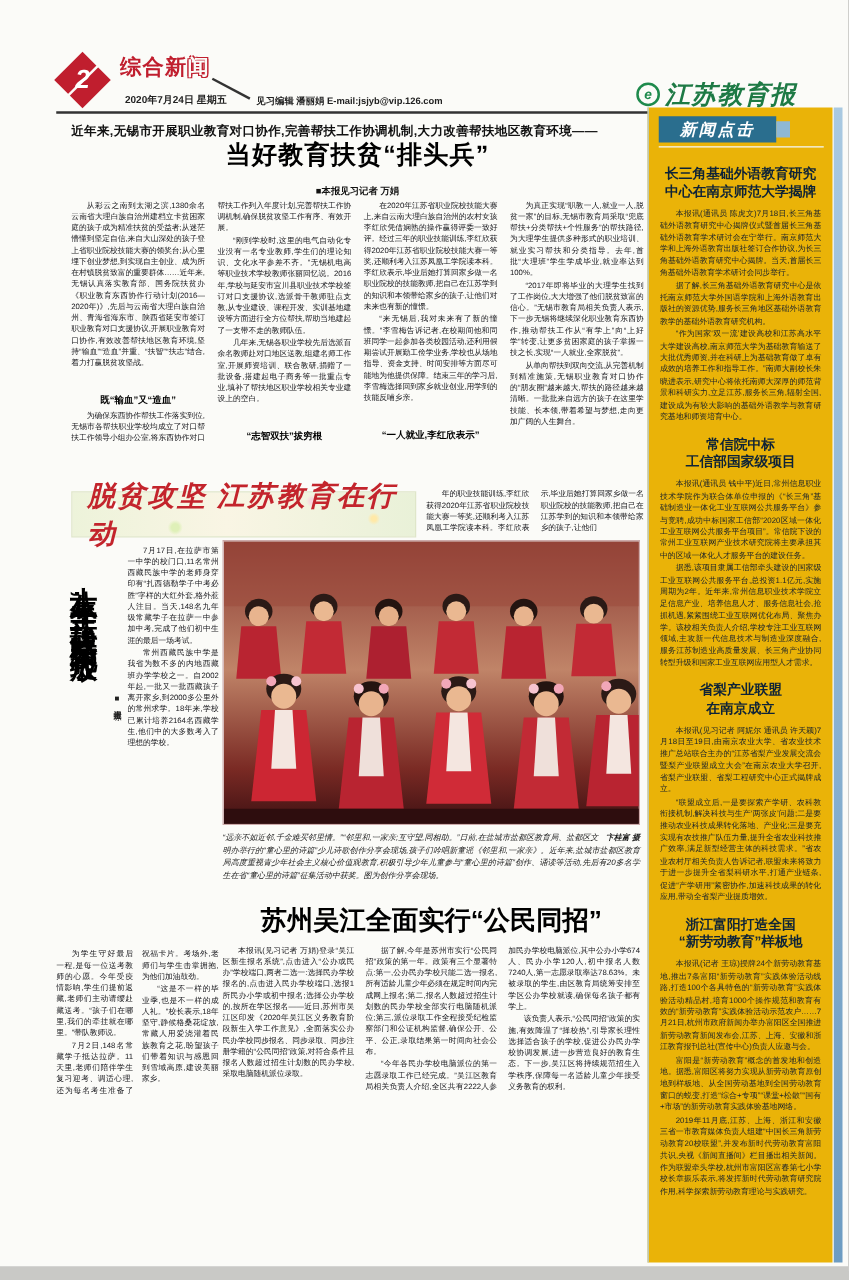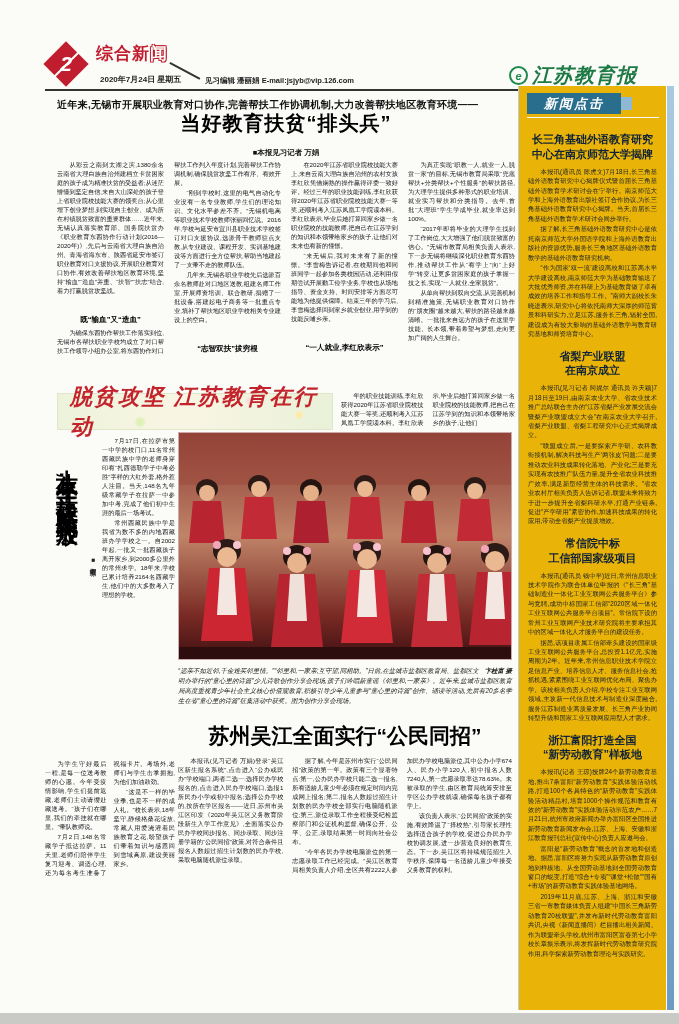--- a/index.html
+++ b/index.html
@@ -243,33 +243,33 @@
     <div class="sb-article">
       <div class="sb-title">长三角基础外语教育研究
 中心在南京师范大学揭牌</div>
       <div class="sb-body">
           <p class="para">本报讯(通讯员 陈虎文)7月18日,长三角基础外语教育研究中心揭牌仪式暨首届长三角基础外语教育学术研讨会在宁举行。南京师范大学和上海外语教育出版社签订合作协议,为长三角基础外语教育研究中心揭牌。当天,首届长三角基础外语教育学术研讨会同步举行。</p>
           <p class="para">据了解,长三角基础外语教育研究中心是依托南京师范大学外国语学院和上海外语教育出版社的资源优势,服务长三角地区基础外语教育教学的基础外语教育研究机构。</p>
           <p class="para">“作为国家‘双一流’建设高校和江苏高水平大学建设高校,南京师范大学为基础教育输送了大批优秀师资,并在科研上为基础教育做了卓有成效的培养工作和指导工作。”南师大副校长朱晓进表示,研究中心将依托南师大深厚的师范背景和科研实力,立足江苏,服务长三角,辐射全国,建设成为有较大影响的基础外语教学与教育研究基地和师资培育中心。</p>
         </div>
     </div>
     <div class="sb-article">
+      <div class="sb-title">常信院中标
+工信部国家级项目</div>
+      <div class="sb-body">
+          <p class="para">本报讯(通讯员 钱中平)近日,常州信息职业技术学院作为联合体单位申报的《“长三角”基础制造业一体化工业互联网公共服务平台》参与竞聘,成功中标国家工信部“2020区域一体化工业互联网公共服务平台项目”。常信院下设的常州工业互联网产业技术研究院将主要承担其中的区域一体化人才服务平台的建设任务。</p>
+          <p class="para">据悉,该项目隶属工信部牵头建设的国家级工业互联网公共服务平台,总投资1.1亿元,实施周期为2年。近年来,常州信息职业技术学院立足信息产业、培养信息人才、服务信息社会,抢抓机遇,紧紧围绕工业互联网优化布局、聚焦办学。该校相关负责人介绍,学校专注工业互联网领域,主攻新一代信息技术与制造业深度融合,服务江苏制造业高质量发展、长三角产业协同转型升级和国家工业互联网应用型人才需求。</p>
+        </div>
+    </div>
+    <div class="sb-article">
       <div class="sb-title">省梨产业联盟
 在南京成立</div>
       <div class="sb-body">
           <p class="para">本报讯(见习记者 阿妮尔 通讯员 许天颖)7月18日至19日,由南京农业大学、省农业技术推广总站联合主办的“江苏省梨产业发展交流会暨梨产业联盟成立大会”在南京农业大学召开,省梨产业联盟、省梨工程研究中心正式揭牌成立。</p>
           <p class="para">“联盟成立后,一是要探索产学研、农科教衔接机制,解决科技与生产‘两张皮’问题;二是要推动农业科技成果转化落地、产业化;三是要充实现有农技推广队伍力量,提升全省农业科技推广效率,满足新型经营主体的科技需求。”省农业农村厅相关负责人告诉记者,联盟未来将致力于进一步提升全省梨科研水平,打通产业链条,促进“产学研用”紧密协作,加速科技成果的转化应用,带动全省梨产业提质增效。</p>
-        </div>
-    </div>
-    <div class="sb-article">
-      <div class="sb-title">常信院中标
-工信部国家级项目</div>
-      <div class="sb-body">
-          <p class="para">本报讯(通讯员 钱中平)近日,常州信息职业技术学院作为联合体单位申报的《“长三角”基础制造业一体化工业互联网公共服务平台》参与竞聘,成功中标国家工信部“2020区域一体化工业互联网公共服务平台项目”。常信院下设的常州工业互联网产业技术研究院将主要承担其中的区域一体化人才服务平台的建设任务。</p>
-          <p class="para">据悉,该项目隶属工信部牵头建设的国家级工业互联网公共服务平台,总投资1.1亿元,实施周期为2年。近年来,常州信息职业技术学院立足信息产业、培养信息人才、服务信息社会,抢抓机遇,紧紧围绕工业互联网优化布局、聚焦办学。该校相关负责人介绍,学校专注工业互联网领域,主攻新一代信息技术与制造业深度融合,服务江苏制造业高质量发展、长三角产业协同转型升级和国家工业互联网应用型人才需求。</p>
         </div>
     </div>
     <div class="sb-article">
       <div class="sb-title">浙江富阳打造全国
 “新劳动教育”样板地</div>
       <div class="sb-body">
           <p class="para">本报讯(记者 王琼)授牌24个新劳动教育基地,推出7条富阳“新劳动教育”实践体验活动线路,打造100个各具特色的“新劳动教育”实践体验活动精品村,培育1000个操作规范和教育有效的“新劳动教育”实践体验活动示范农户……7月21日,杭州市政府新闻办举办富阳区全国推进新劳动教育新闻发布会,江苏、上海、安徽和浙江教育报刊总社(宣传中心)负责人应邀与会。</p>
           <p class="para">富阳是“新劳动教育”概念的首发地和创造地。据悉,富阳区将努力实现从新劳动教育原创地到样板地、从全国劳动基地到全国劳动教育窗口的蜕变,打造“综合+专项”“课堂+松散”“国有+市场”的新劳动教育实践体验基地网络。</p>
           <p class="para">2019年11月底,江苏、上海、浙江和安徽三省一市教育媒体负责人组建“中国长三角新劳动教育20校联盟”,并发布新时代劳动教育富阳共识,央视《新闻直播间》栏目播出相关新闻。作为联盟牵头学校,杭州市富阳区富春第七小学校长章振乐表示,将发挥新时代劳动教育研究院作用,科学探索新劳动教育理论与实践研究。</p>
         </div>

